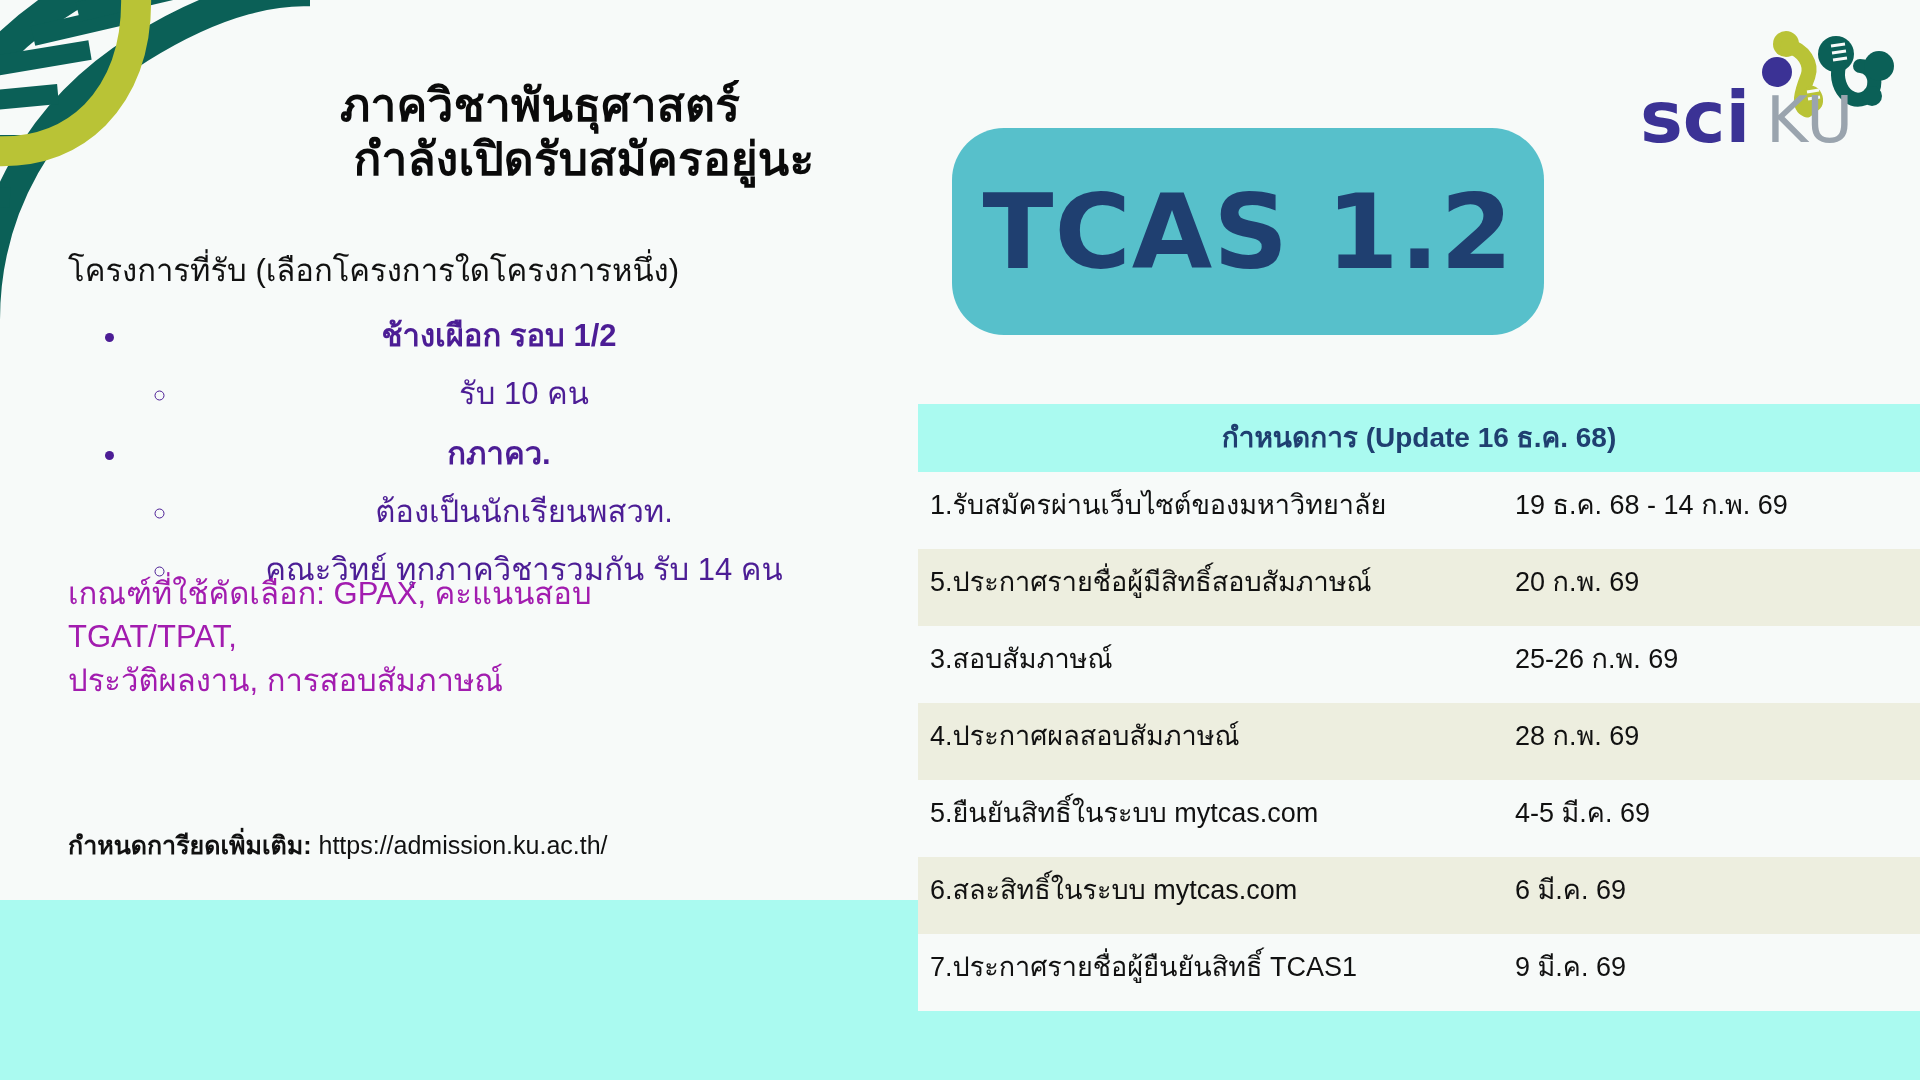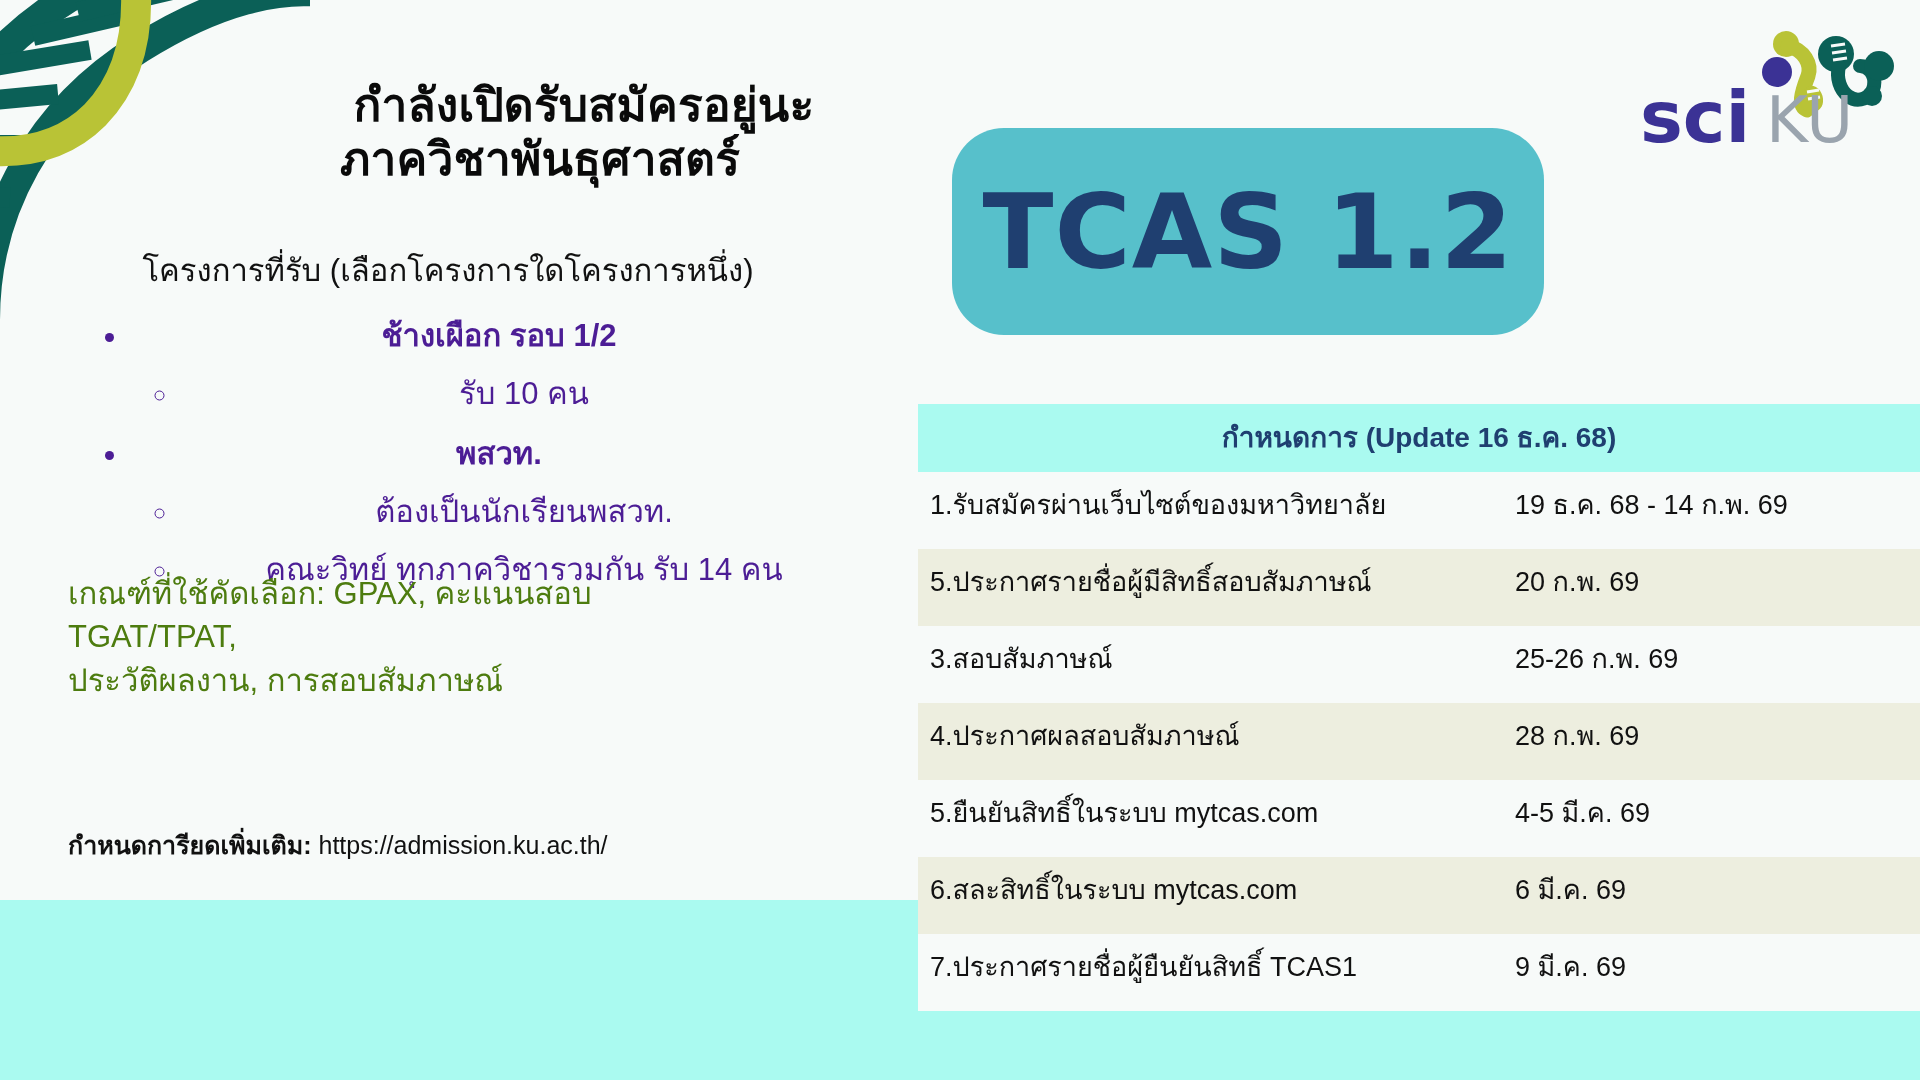--- a/index.html
+++ b/index.html
@@ -29,34 +29,34 @@
     text-align:center;color:#0A0A0A;
     font-weight:bold;line-height:1.18;
     font-size:46px;letter-spacing:.2px;
   }
   .title-line{display:block;white-space:nowrap;}
   .title-line.l2{margin-left:88px;}
 
   
   .lead{
     position:absolute;left:68px;top:250px;width:760px;
-    font-size:31px;color:#111;line-height:1.35;text-align:center;
+    font-size:31px;color:#111;line-height:1.35;
   }
   .bullets{
     position:absolute;left:68px;top:300px;width:800px;
     font-size:31px;color:#4c1d95;text-align:center;
   }
   ul.lv1{list-style:disc;margin:0;padding-left:62px;}
   ul.lv1>li{margin:10px 0 2px;font-weight:bold;}
   ul.lv2{list-style:circle;margin:4px 0 10px;padding-left:50px;}
   ul.lv2>li{font-weight:normal;margin:8px 0;}
 
   .criteria{
     position:absolute;left:68px;top:572px;width:620px;
-    font-size:31px;color:#4d7c0f;line-height:1.4;
+    font-size:31px;color:#a21caf;line-height:1.4;
   }
   .more{
     position:absolute;left:68px;top:825px;width:760px;
     font-size:25px;color:#111;font-weight:bold;white-space:nowrap;
   }
   .more .urlpart{font-weight:normal;}
 
   
   .tcas-badge{
     position:absolute;left:952px;top:128px;width:592px;height:207px;
@@ -129,36 +129,36 @@
       <line x1="197" y1="46" x2="211" y2="44"></line>
       <line x1="171" y1="78" x2="183" y2="76"></line>
       <line x1="172" y1="85" x2="184" y2="83"></line>
     </g>
 
     <text x="4" y="128" font-family="DejaVu Sans, sans-serif" font-size="72" font-weight="bold" fill="#3B3295">sci</text>
     <text x="130" y="128" font-family="DejaVu Sans, sans-serif" font-size="64" fill="#9AA4AE">KU</text>
   </svg>
 
   <div class="title-block">
+    <span class="title-line l1">ภาควิชาพันธุศาสตร์</span>
     <span class="title-line l2">กำลังเปิดรับสมัครอยู่นะ</span>
-    <span class="title-line l1">ภาควิชาพันธุศาสตร์</span>
   </div>
 
   <div class="lead">โครงการที่รับ (เลือกโครงการใดโครงการหนึ่ง)</div>
 
   <div class="bullets">
     <ul class="lv1">
       <li>
         <span>ช้างเผือก รอบ 1/2</span>
         <ul class="lv2">
           <li>รับ 10 คน</li>
         </ul>
       </li>
       <li>
-        <span>พสวท.</span>
+        <span>กภาคว.</span>
         <ul class="lv2">
           <li>ต้องเป็นนักเรียนพสวท.</li>
           <li>คณะวิทย์ ทุกภาควิชารวมกัน รับ 14 คน</li>
         </ul>
       </li>
     </ul>
   </div>
 
   <div class="criteria">
     <div>เกณฑ์ที่ใช้คัดเลือก: GPAX, คะแนนสอบ TGAT/TPAT,</div>

